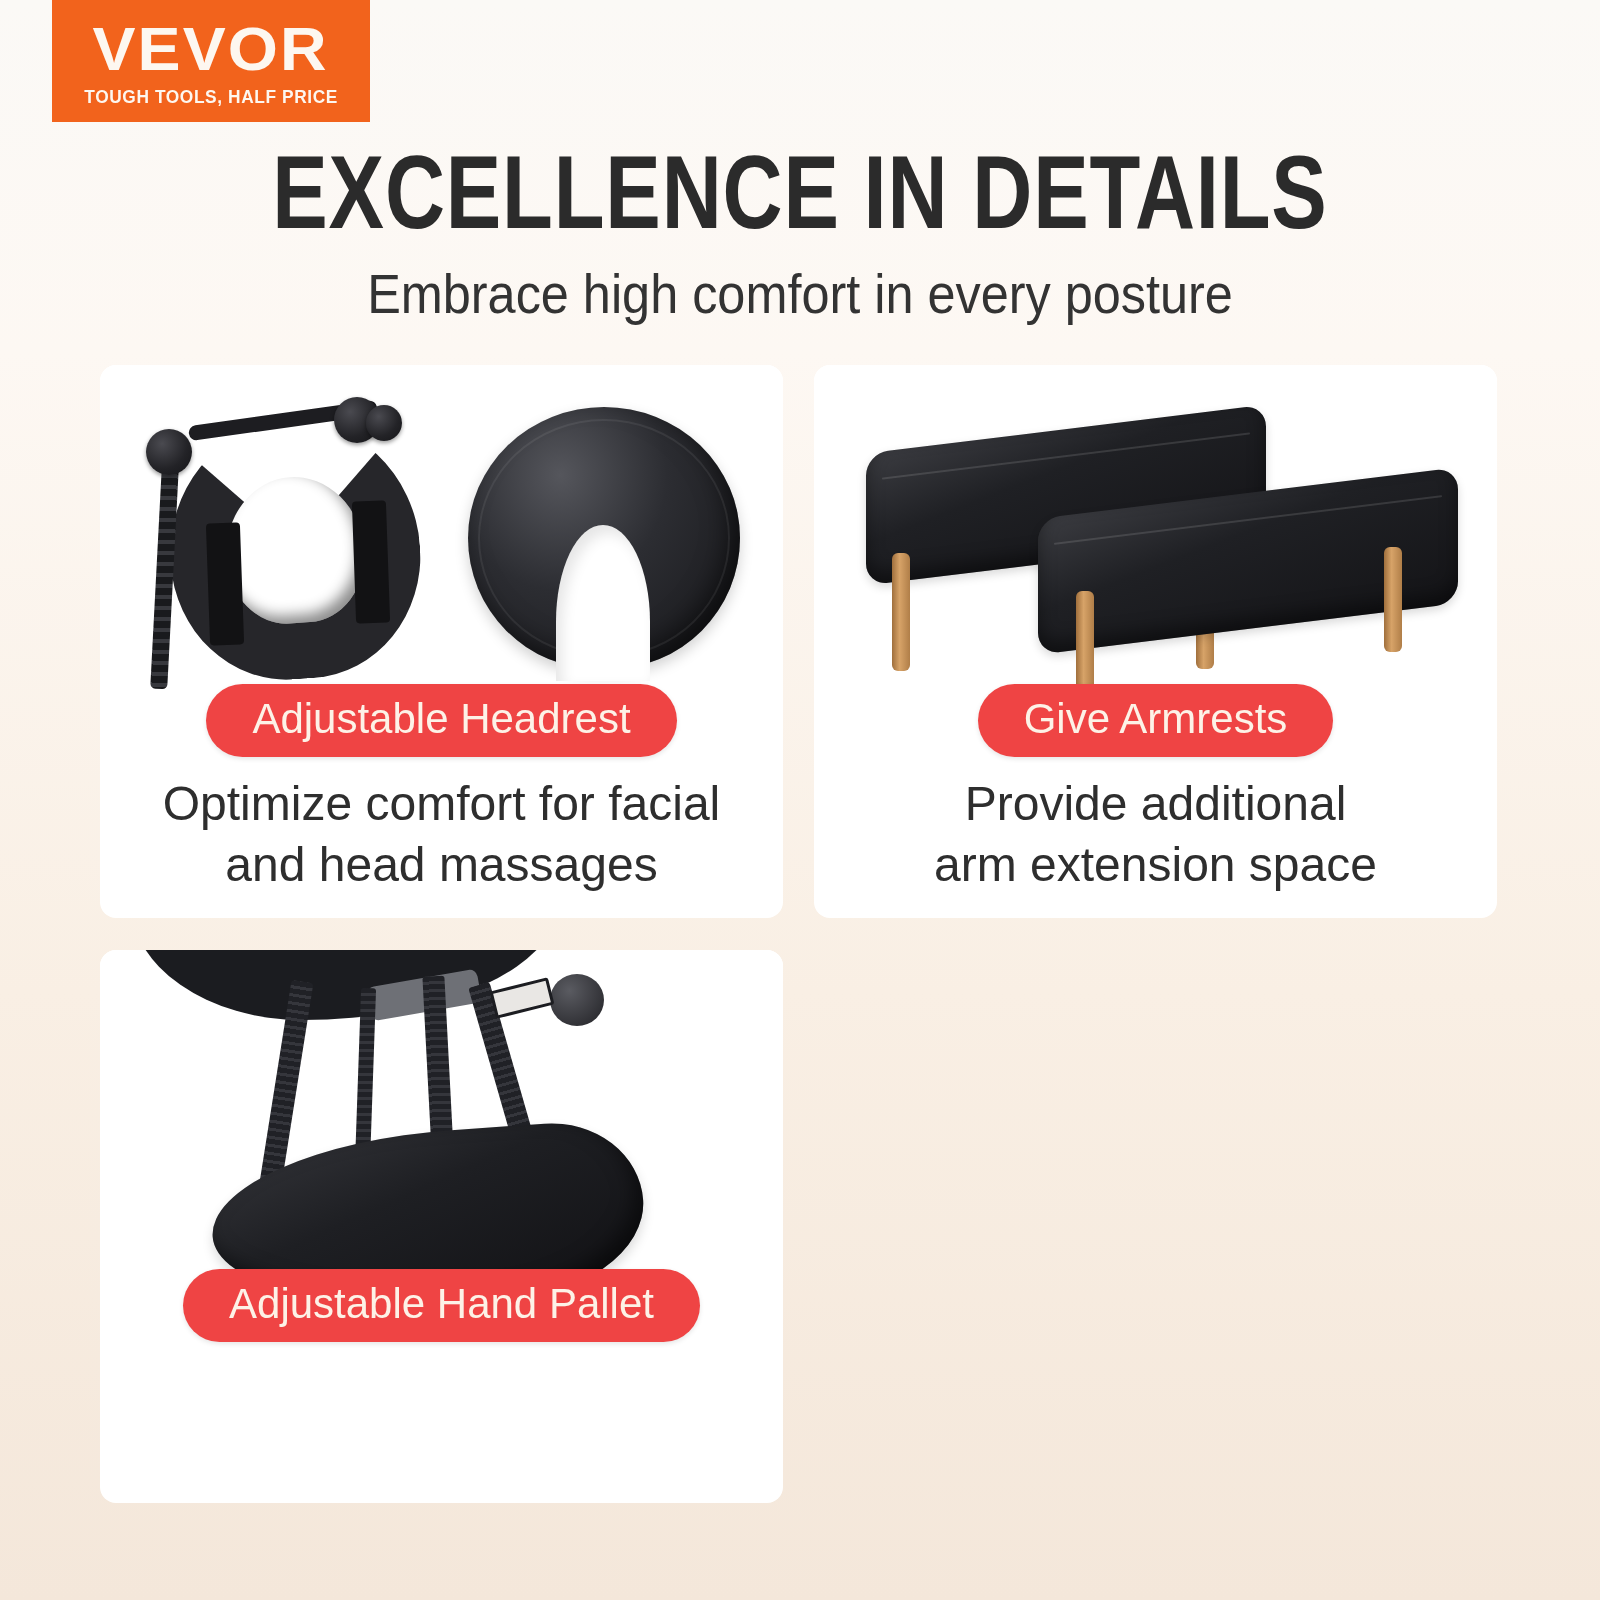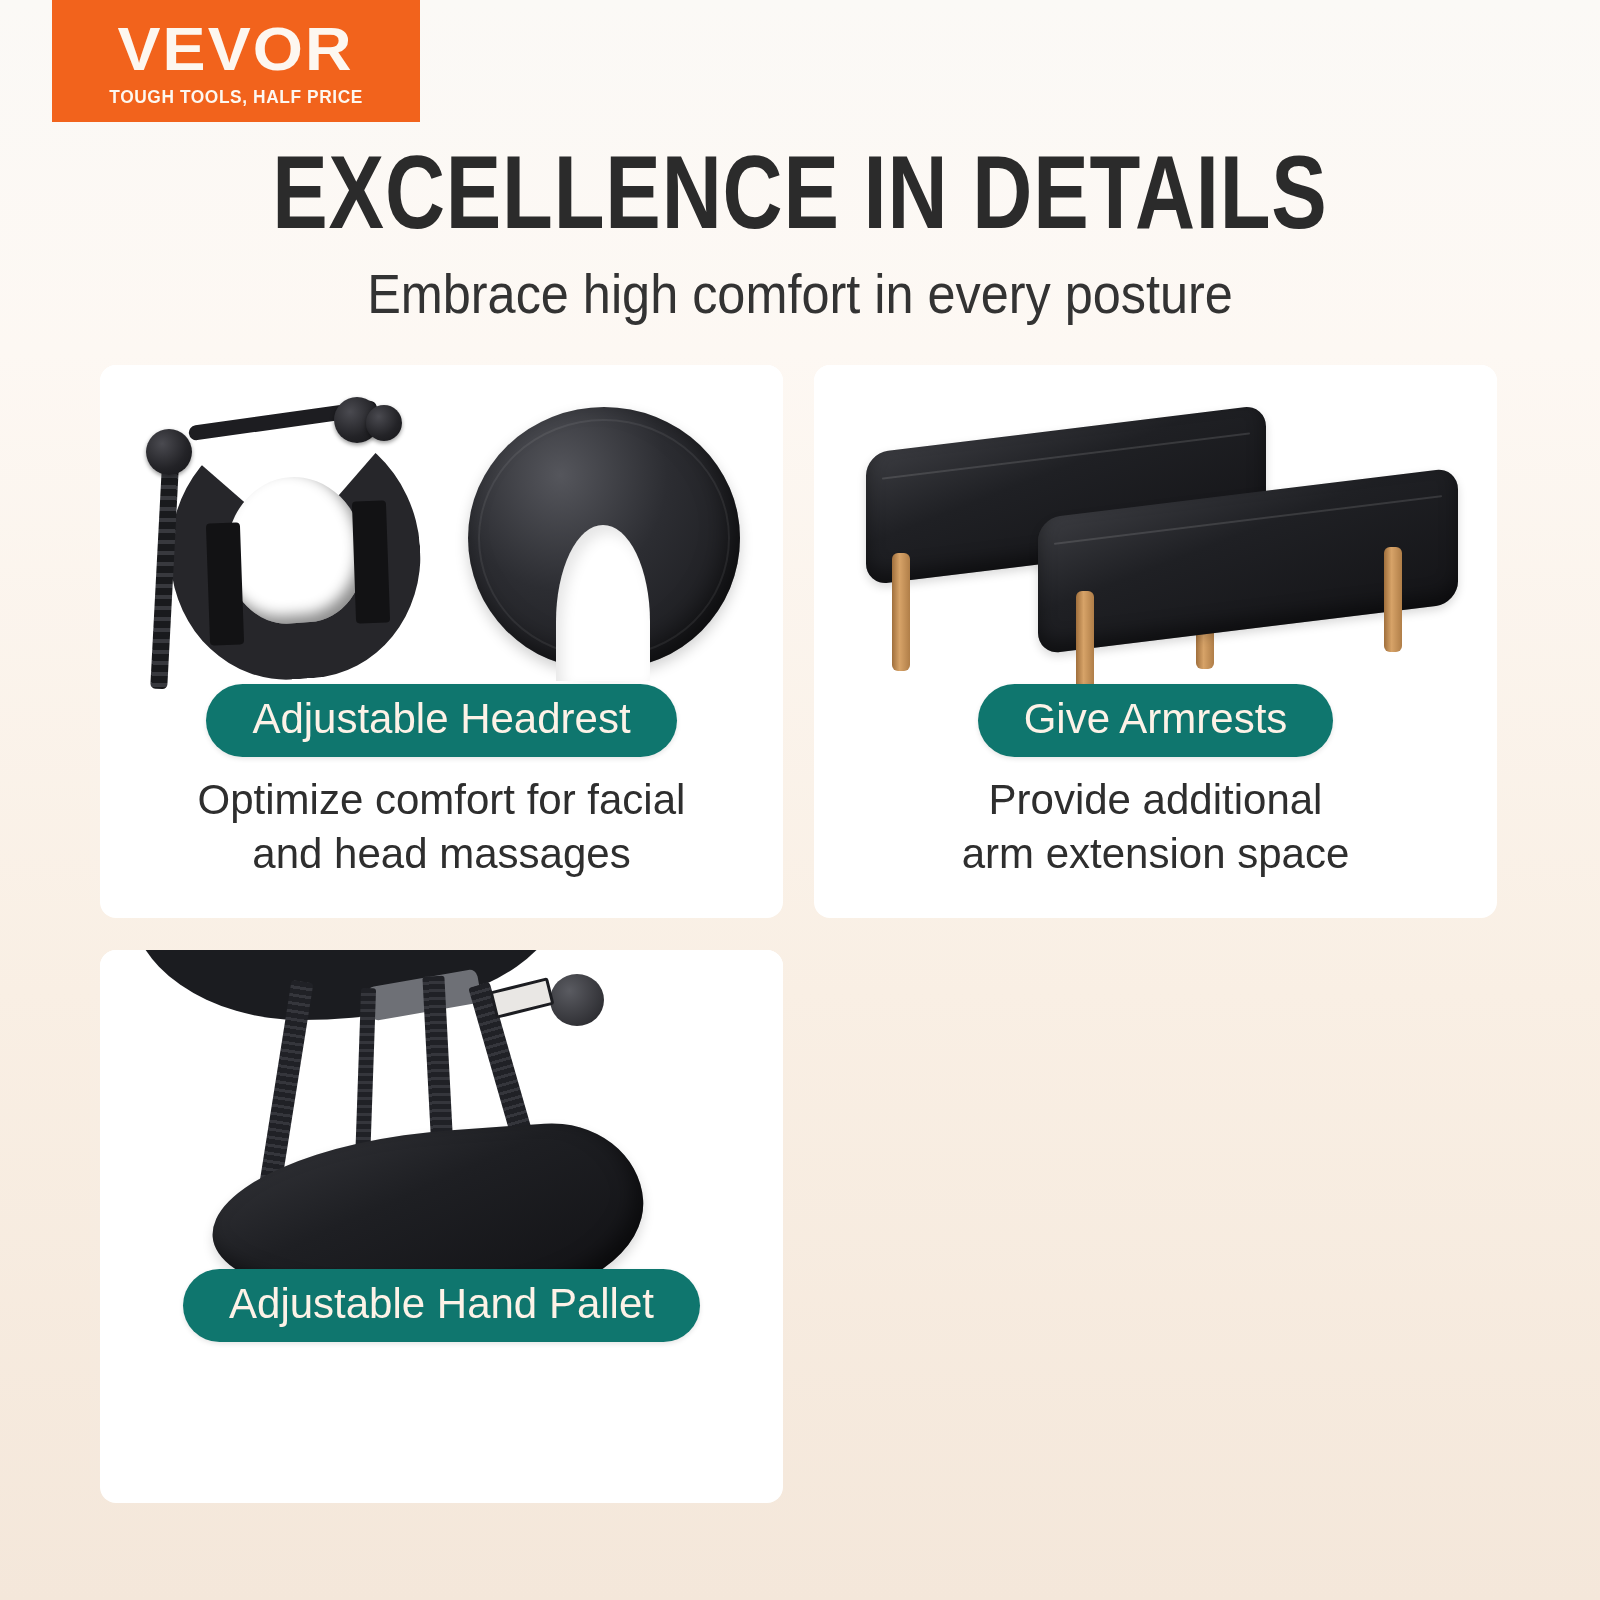--- a/index.html
+++ b/index.html
@@ -13,21 +13,21 @@
     font-family: "Liberation Sans", sans-serif;
     background: linear-gradient(180deg, #fbf9f6 0%, #fdf8f3 22%, #f9efe4 62%, #f4e7da 100%);
     position: relative;
   }
 
   
   .logo-block {
     position: absolute;
     left: 52px;
     top: 0;
-    width: 368px;
+    width: 318px;
     height: 122px;
     background: #f2631c;
     display: flex;
     flex-direction: column;
     align-items: center;
     justify-content: center;
     box-sizing: border-box;
     padding-top: 6px;
   }
   .logo-word {
@@ -110,34 +110,34 @@
   .photo.bleed { height: 365px; }
 
   .badge-wrap {
     position: relative;
     display: flex;
     justify-content: center;
     margin-top: -26px;
     z-index: 5;
   }
   .badge {
-    background: #0f766e;
+    background: #ef4444;
     color: #fdf2e7;
     border-radius: 999px;
     font-size: 42px;
     font-weight: normal;
     padding: 14px 46px 17px 46px;
     line-height: 1.0;
     white-space: nowrap;
     box-shadow: 0 2px 5px rgba(0,0,0,0.10);
   }
   .desc {
     text-align: center;
     color: #2e2e2e;
-    font-size: 42px;
+    font-size: 48px;
     line-height: 1.28;
     padding: 16px 30px 0 30px;
     white-space: pre-line;
   }
 
   
 
   
   .hr-frame {
     position: absolute;

